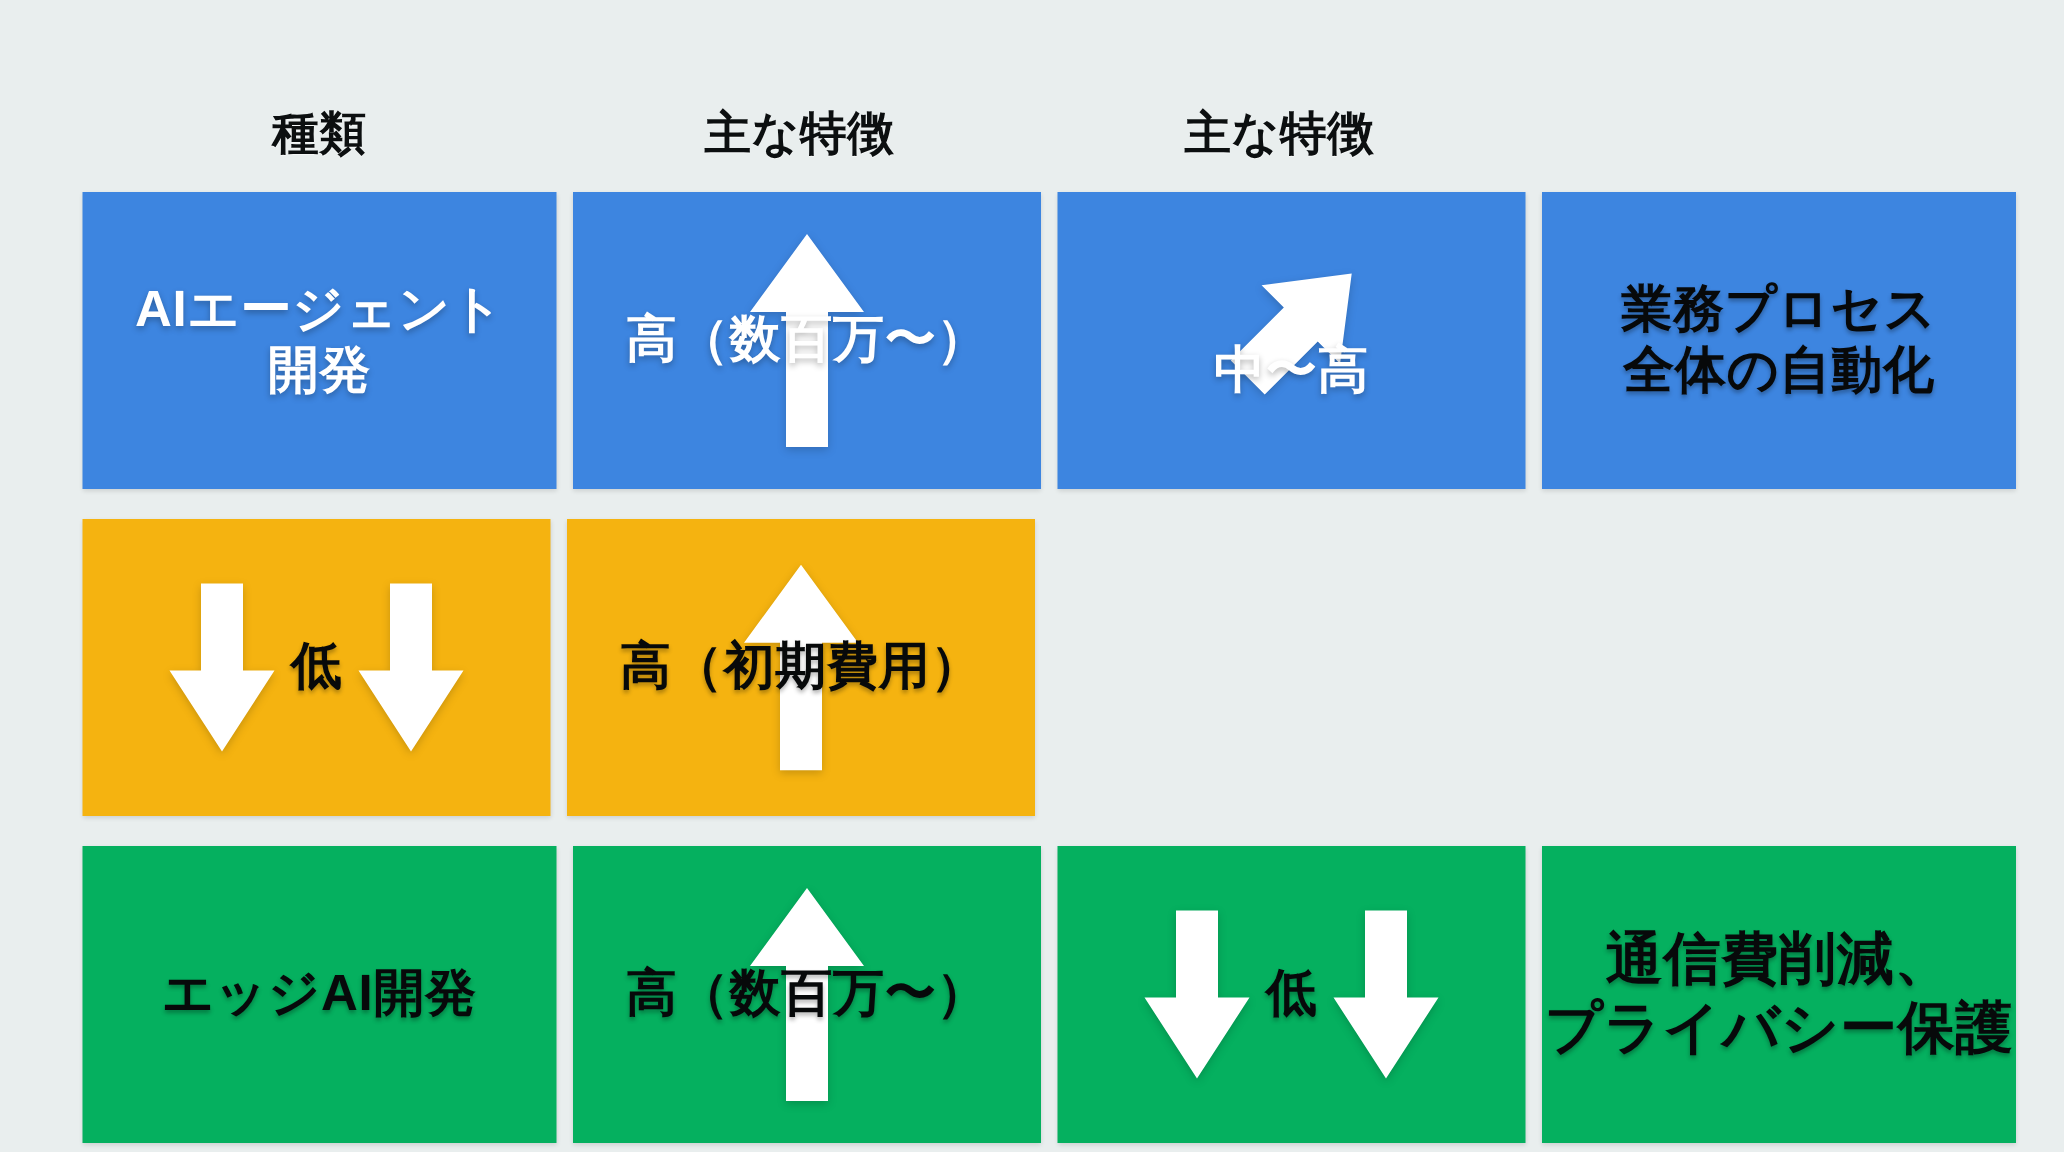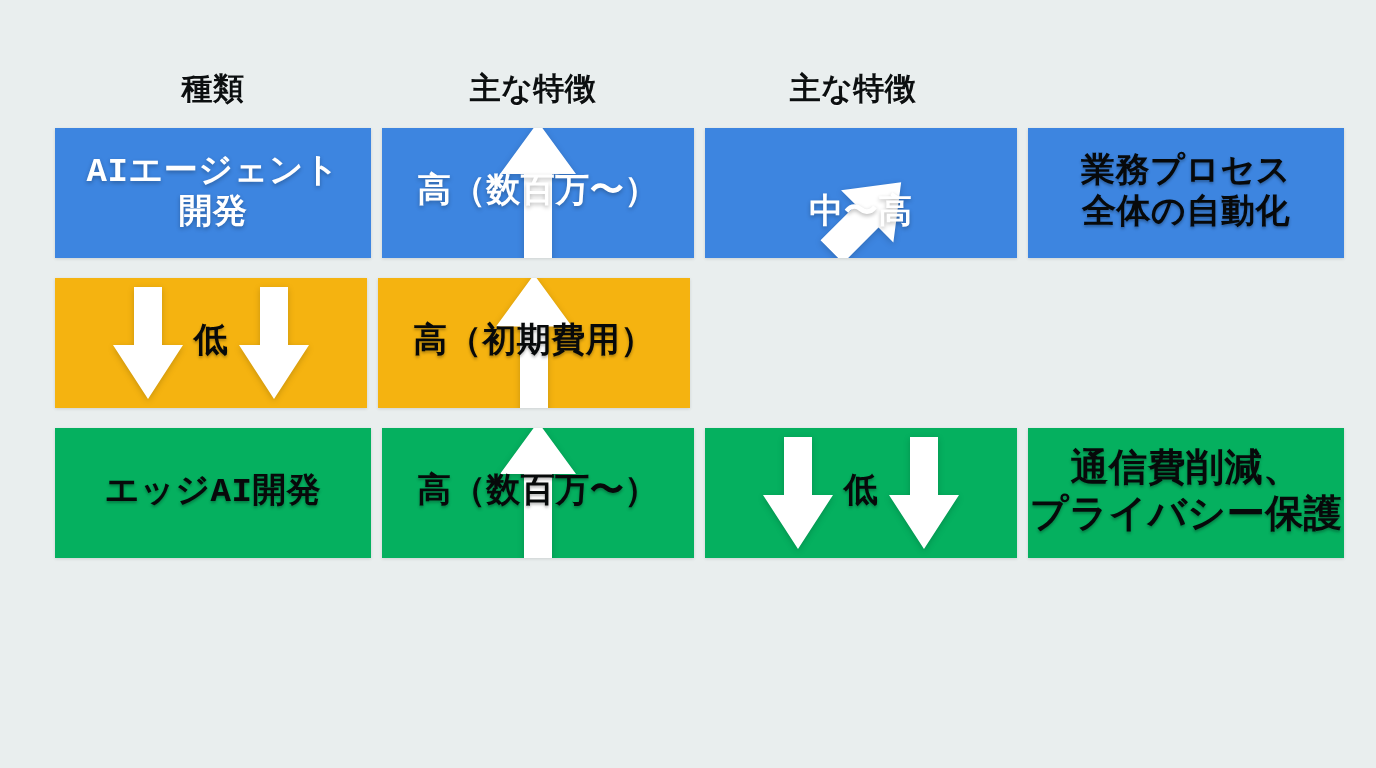--- a/index.html
+++ b/index.html
@@ -45,23 +45,22 @@
   
   .c1 { width: 316px; flex: 0 0 316px; }
   .c2 { width: 312px; flex: 0 0 312px; }
   .c3 { width: 312px; flex: 0 0 312px; }
   .c4 { width: 316px; flex: 0 0 316px; }
 
   
   .data-row {
     display: flex;
     gap: 11px;
-    height: 130px;
+    height: 198px;
     margin-bottom: 20px;
-    font-family: Liberation Mono, monospace;
   }
   .cell {
     position: relative;
     height: 100%;
     display: flex;
     align-items: center;
     justify-content: center;
     overflow: hidden;
     box-shadow: 0 1px 3px rgba(0,0,0,0.12);
   }

